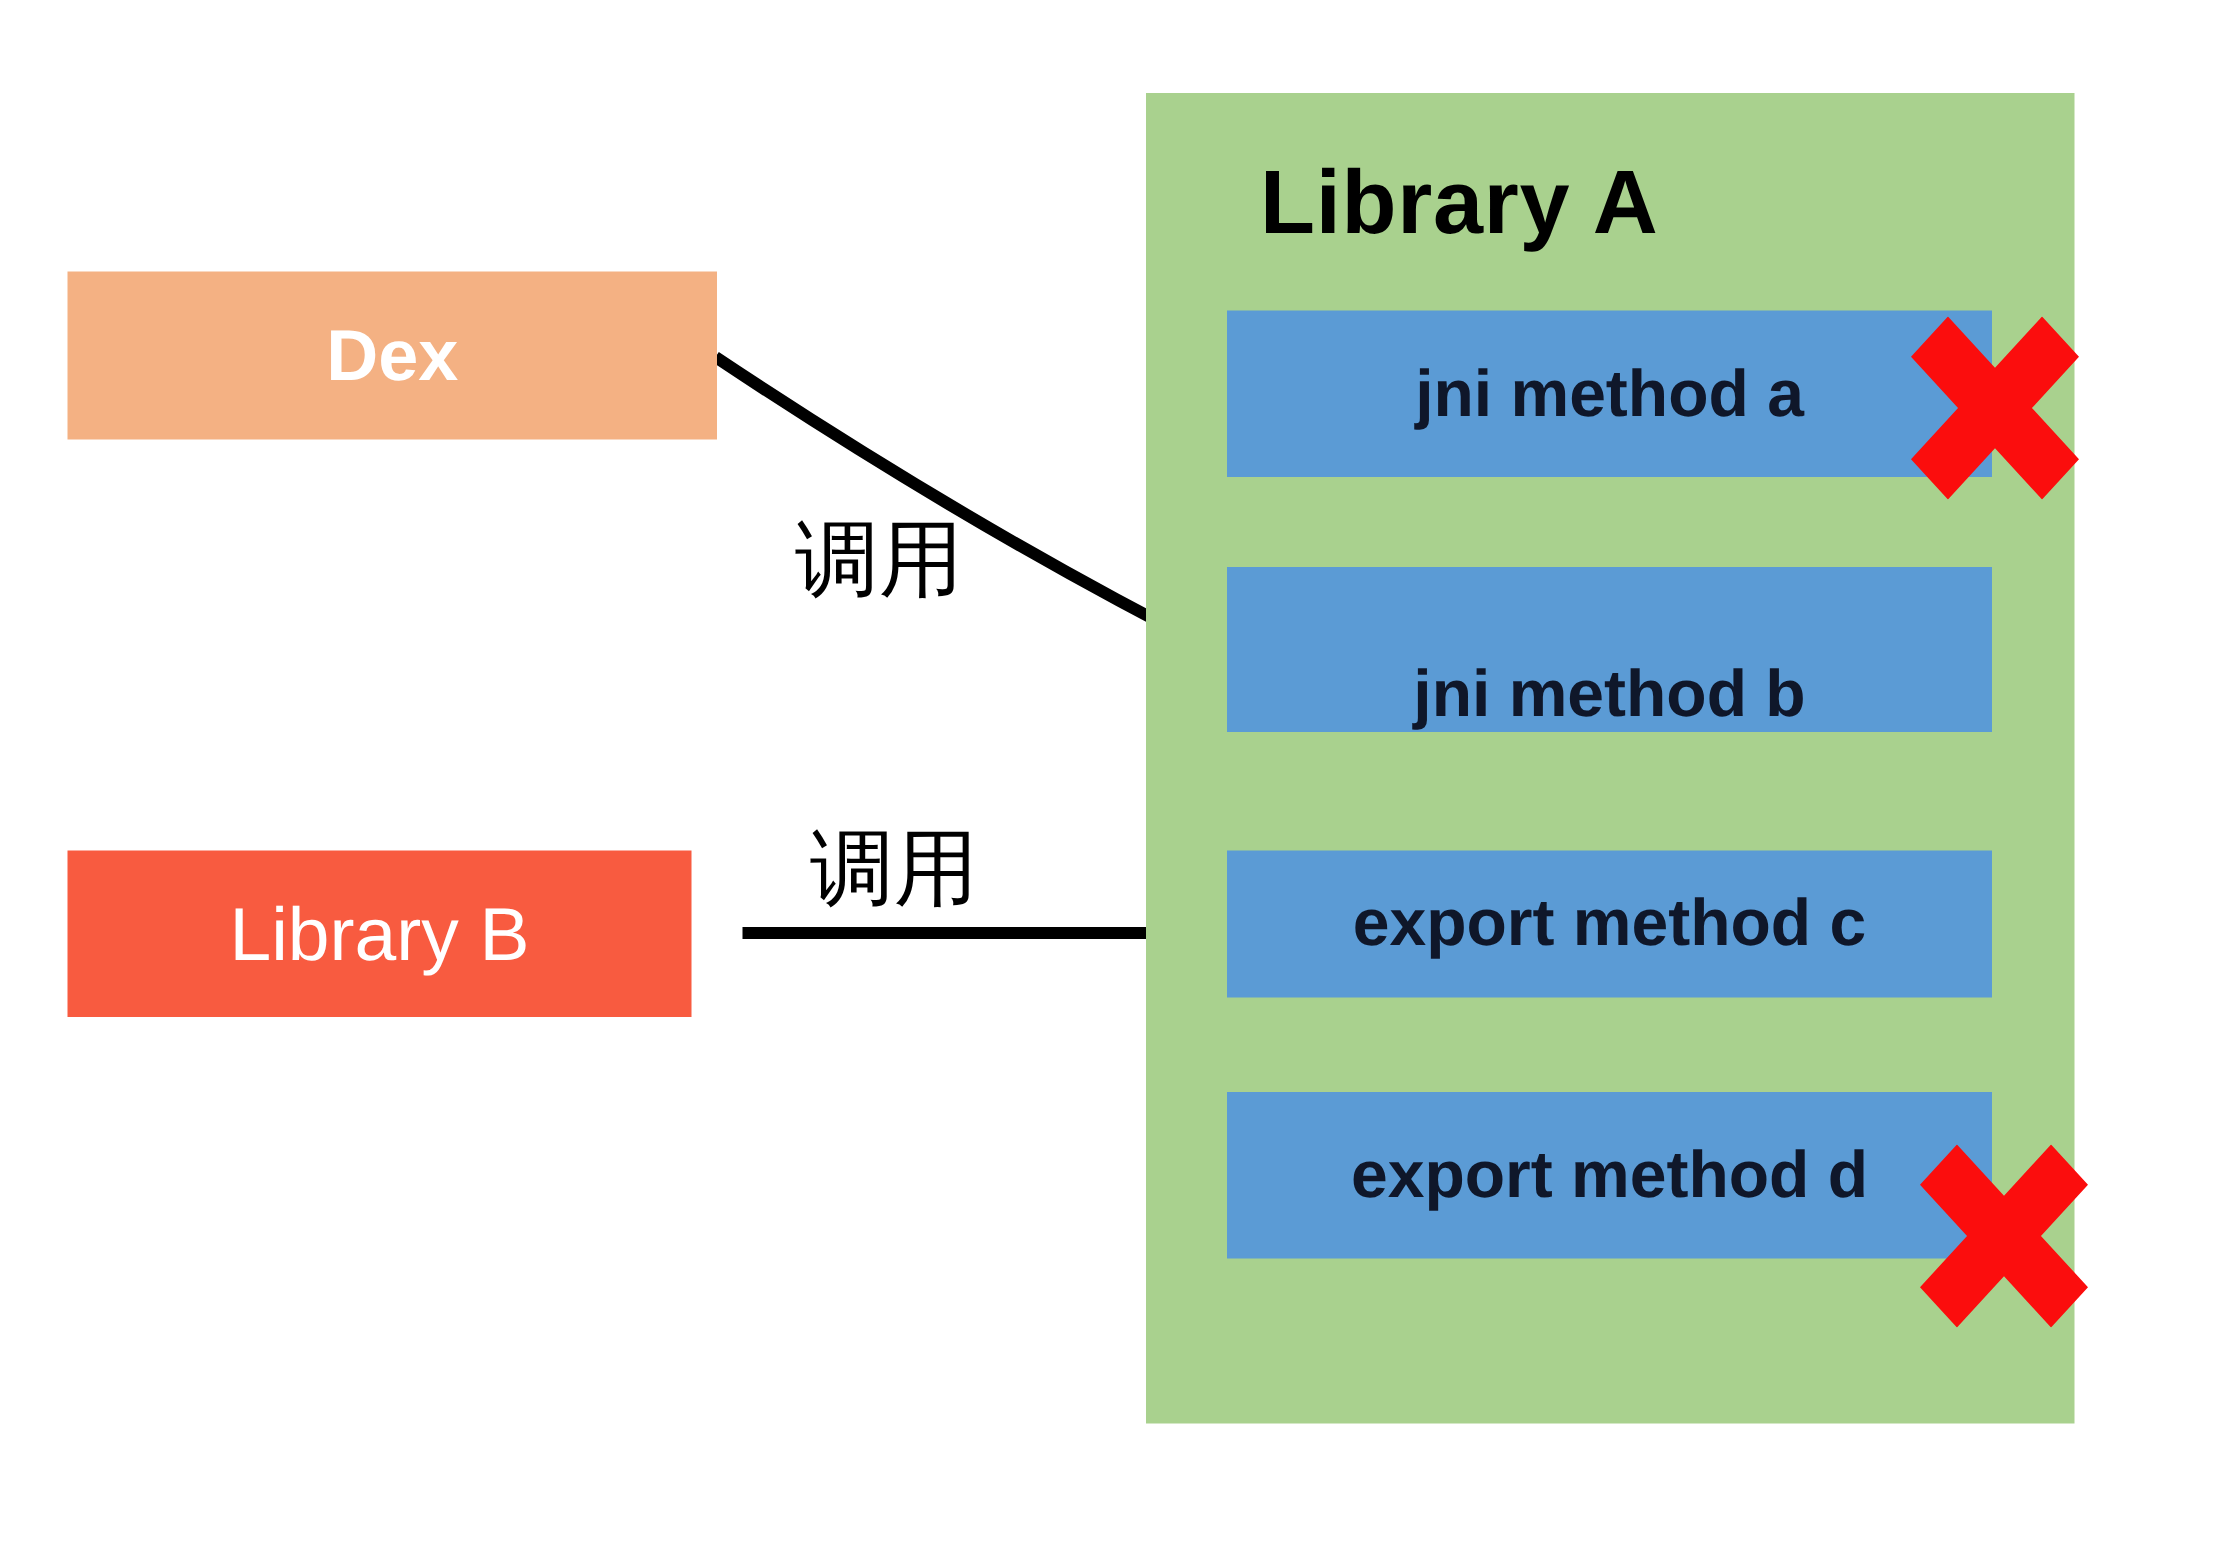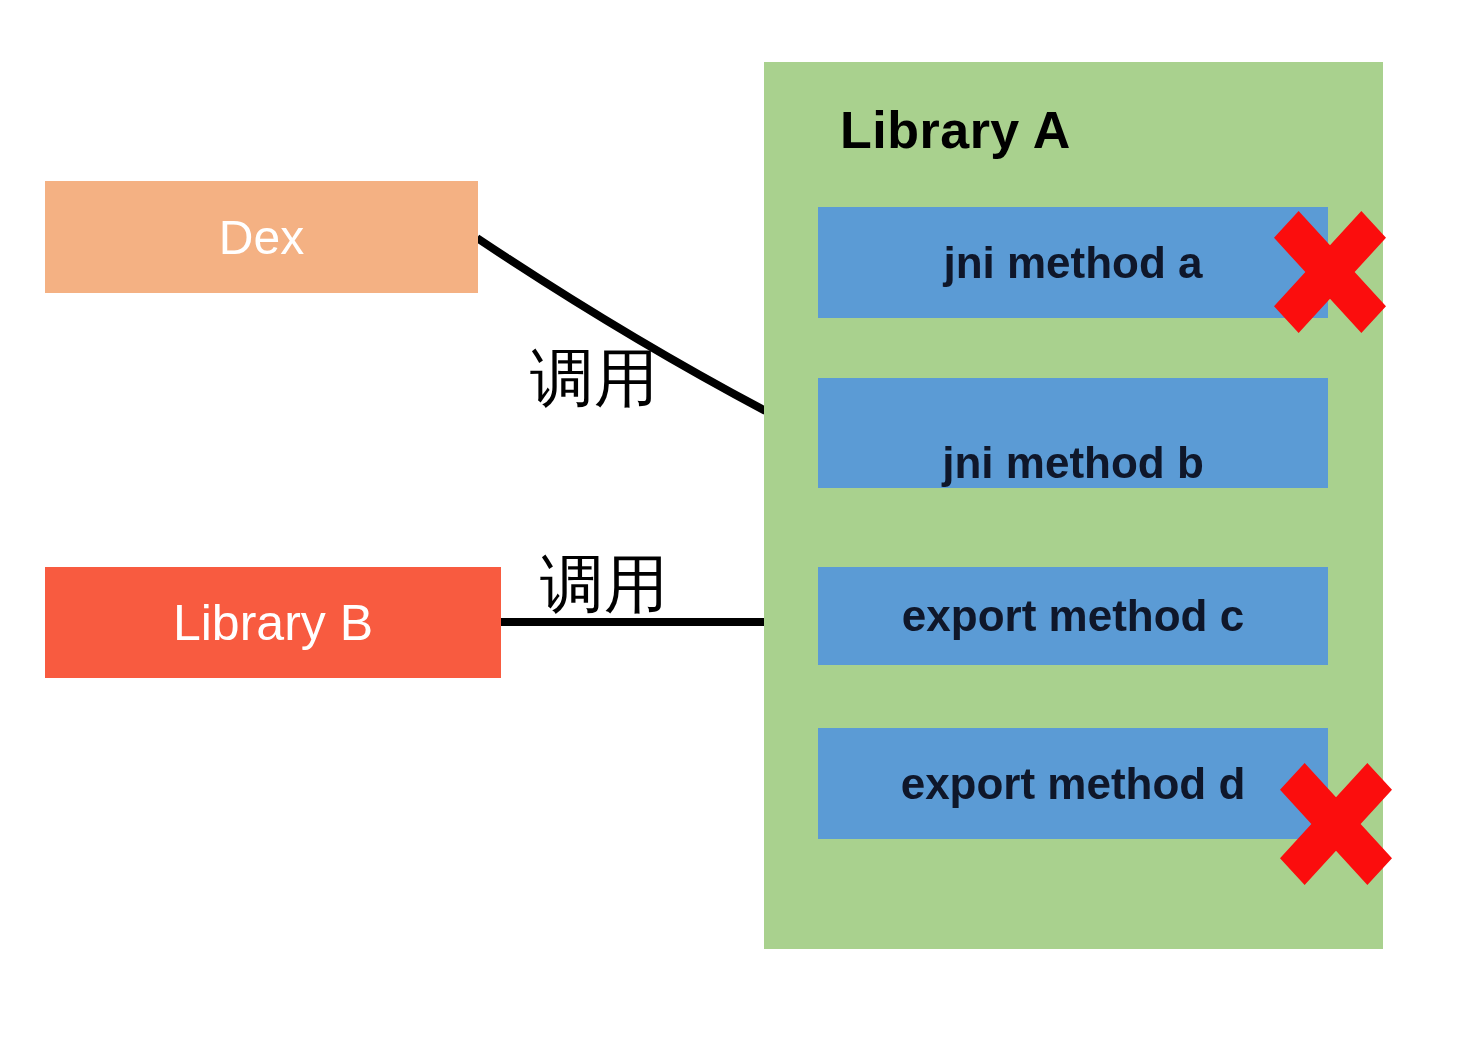--- a/index.html
+++ b/index.html
@@ -23,21 +23,21 @@
     pointer-events:none;
   }
   .green-panel{
     position:absolute;
     left:764px;top:62px;width:619px;height:887px;
     background:var(--green);
   }
   .panel-title{
     position:absolute;
     left:840px;top:100px;
-    font-size:52px;font-weight:bold;color:#000000;
+    font-size:60px;font-weight:bold;color:#000000;
     letter-spacing:0.5px;
   }
   .method-box{
     position:absolute;
     left:818px;width:510px;
     background:var(--blue);
     display:flex;align-items:center;justify-content:center;
   }
   .method-box span{
     color:#0f172a;font-weight:bold;font-size:44px;
@@ -45,32 +45,32 @@
   .box-a{top:207px;height:111px;}
   .box-b{top:378px;height:110px;align-items:flex-end;}
   .box-c{top:567px;height:98px;}
   .box-d{top:728px;height:111px;}
   .dex-box{
     position:absolute;
     left:45px;top:181px;width:433px;height:112px;
     background:var(--orange);
     display:flex;align-items:center;justify-content:center;
   }
-  .dex-box span{color:#ffffff;font-weight:normal;font-size:48px;}
+  .dex-box span{color:#ffffff;font-weight:bold;font-size:48px;}
   .libb-box{
     position:absolute;
-    left:45px;top:567px;width:456px;height:111px;
+    left:45px;top:567px;width:416px;height:111px;
     background:var(--red-box);
     display:flex;align-items:center;justify-content:center;
   }
   .libb-box span{color:#ffffff;font-weight:normal;font-size:50px;}
   .call-label{
     position:absolute;
     font-family:"DejaVu Serif","Liberation Serif",serif;
-    font-size:64px;line-height:1;color:#000000;
+    font-size:56px;line-height:1;color:#000000;
   }
   .call-1{left:530px;top:346px;}
   .call-2{left:540px;top:552px;}
   .x-mark{
     position:absolute;width:112px;height:122px;
   }
   .x-a{left:1274px;top:211px;}
   .x-d{left:1280px;top:763px;}
 </style>
 </head>

